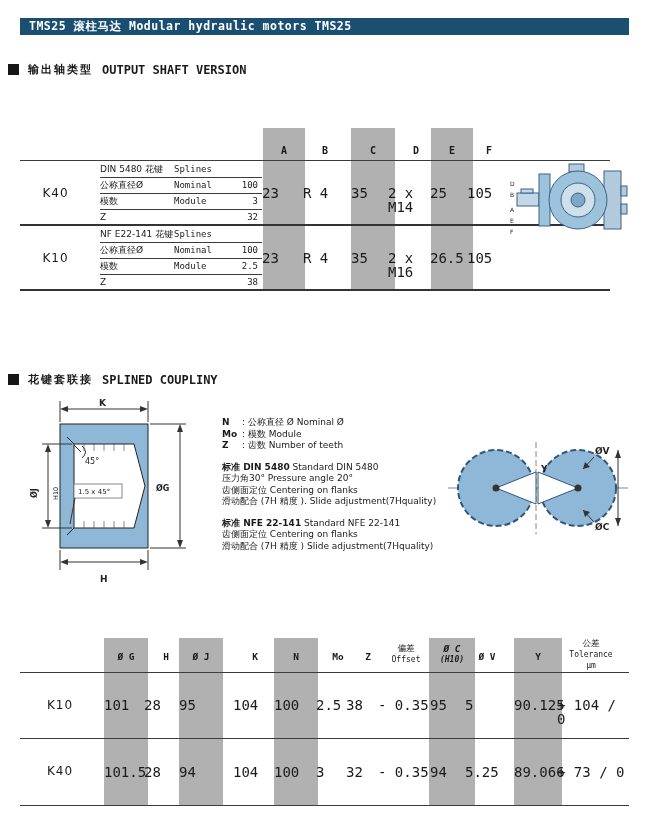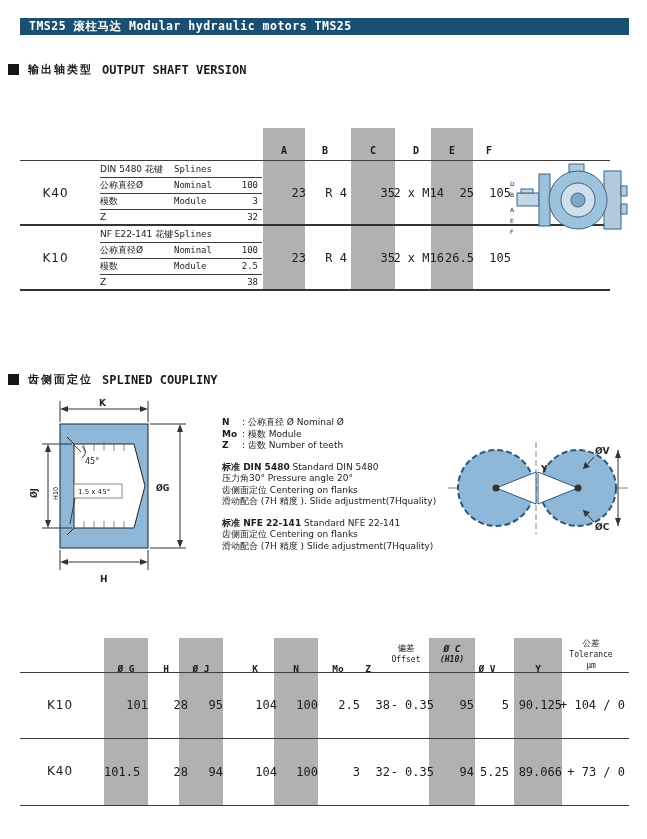--- a/index.html
+++ b/index.html
@@ -12,33 +12,33 @@
               font-size:11.5px; letter-spacing:0.5px; }
   .section { display:flex; align-items:center; gap:9px; }
   .section .sq { width:11px; height:11px; background:#161616; display:inline-block; }
   .section .cn { font-size:11px; font-weight:bold; letter-spacing:2px; }
   .section .en { font-family:"DejaVu Sans Mono","Liberation Mono",monospace; font-size:12px; font-weight:bold; }
   .band { position:absolute; background:#b1b1b1; }
   .hline { position:absolute; height:1px; background:#3c3c3c; }
   .hline.th { height:2px; background:#333; }
   .letter { position:absolute; width:22px; text-align:center; font-size:10px; font-weight:bold;
             font-family:"DejaVu Sans Mono","Liberation Mono",monospace; }
-  .cell { position:absolute; text-align:right; font-size:12px; height:14px; line-height:14px;
+  .cell { position:absolute; text-align:left; font-size:14px; height:14px; line-height:14px;
           font-family:"DejaVu Sans Mono","Liberation Mono",monospace; }
   .model { position:absolute; text-align:center; font-size:12px; letter-spacing:1px; height:16px; line-height:16px; }
   .specrow { position:absolute; left:100px; width:158px; height:16px; display:flex; align-items:center; font-size:9px; }
   .specrow .cn { min-width:74px; }
   .specrow .en { font-family:"DejaVu Sans Mono","Liberation Mono",monospace; font-size:9px; }
   .specrow .val { margin-left:auto; font-family:"DejaVu Sans Mono","Liberation Mono",monospace; font-size:9px; }
   .legend { font-size:9px; line-height:11.5px; }
   .legend .defrow { display:flex; }
   .legend .defrow b { width:20px; }
   .legend .blocktitle { margin-top:10px; }
   .hdr { position:absolute; text-align:center; font-weight:bold; font-size:9.5px; height:14px; line-height:14px;
-         font-family:"DejaVu Sans Mono","Liberation Mono",monospace;margin-top:12px; }
+         font-family:"DejaVu Sans Mono","Liberation Mono",monospace; }
   .hdr2 { position:absolute; text-align:center; line-height:11px; }
   .hdr2 .l1 { font-size:8.5px; }
   .hdr2 .l2 { font-size:8px; font-family:"DejaVu Sans Mono","Liberation Mono",monospace; }
   .hdr2.bold { font-weight:bold;font-style:italic; }
   svg text { font-family:"DejaVu Sans","DejaVu Sans Mono",sans-serif; fill:#222; }
 </style>
 </head>
 <body>
 
 <div class="page">
@@ -149,21 +149,21 @@
         <text x="2" y="41">B</text>
         <text x="2" y="56">A</text>
         <text x="2" y="67">E</text>
         <text x="2" y="78">F</text>
       </g>
     </svg>
   </div>
 
   <div class="section abs" style="left:8px;top:372px">
     <span class="sq"></span>
-    <span class="cn">齿侧面定位</span>
+    <span class="cn">花键套联接</span>
     <span class="en">SPLINED COUPLINY</span>
   </div>
 
   <div class="abs" style="left:28px;top:396px">
     <svg width="180" height="192" viewBox="0 0 180 192">
 
       <g stroke="#333" stroke-width="1" fill="none">
         <line x1="32" y1="5" x2="32" y2="26"></line>
         <line x1="120" y1="5" x2="120" y2="26"></line>
         <line x1="36" y1="13" x2="116" y2="13"></line>

